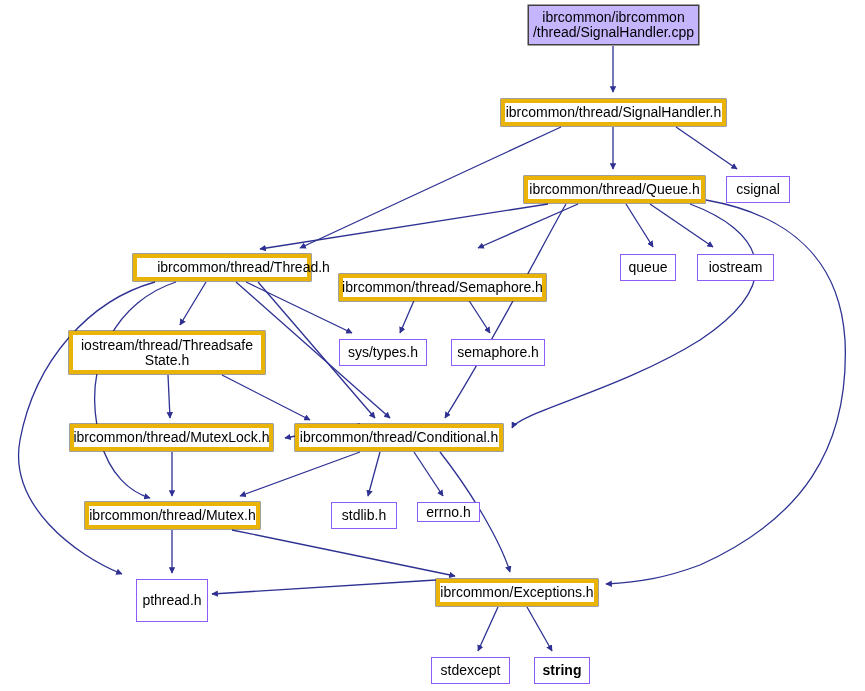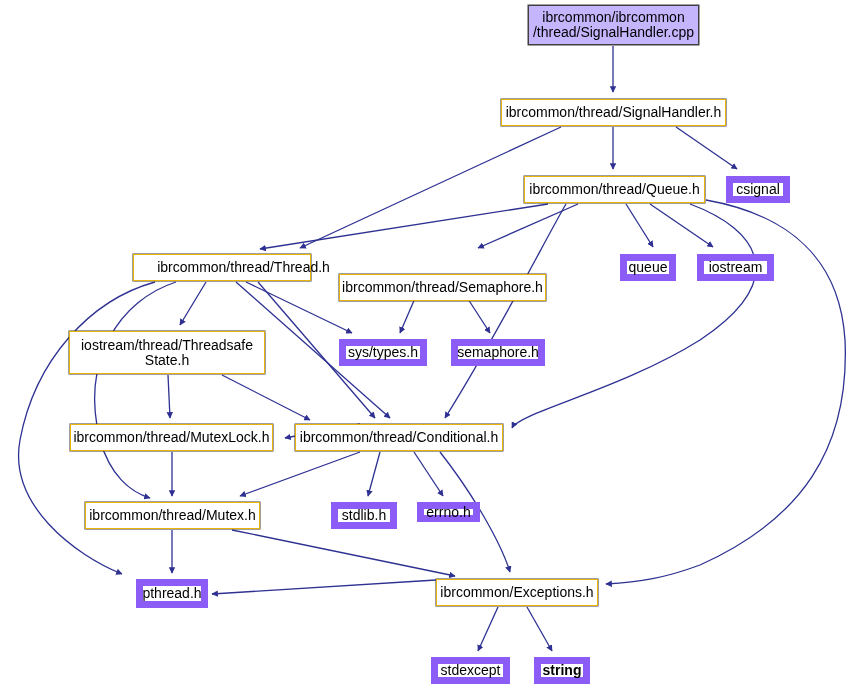--- a/index.html
+++ b/index.html
@@ -31,25 +31,25 @@
     justify-content: center;
     text-align: center;
     font-size: 14px;
     line-height: 15px;
     color: #000000;
     background: #ffffff;
     white-space: pre-line;
     z-index: 2;
   }
   .node.solid {
-    border: 1px solid #eab308;
+    border: 4px solid #eab308;
     box-shadow: 0 0 0 0.5px #404040;
   }
   .node.faint {
-    border: 7px solid #8b5cf6;
+    border: 1px solid #8b5cf6;
   }
   .node.root {
     border: 1px solid #404040;
     box-shadow: 0 0 0 0.5px #404040;
     background: #c4b5fd;
   }
 </style>
 </head>
 <body>
 
@@ -109,19 +109,19 @@
       <div class="node faint" style="left: 697px; top: 254px; width: 77px; height: 27px;"><span>iostream</span></div>
       <div class="node solid" style="left: 69px; top: 331px; width: 196px; height: 43px;"><span>iostream/thread/Threadsafe
 State.h</span></div>
       <div class="node faint" style="left: 339px; top: 339px; width: 88px; height: 27px;"><span>sys/types.h</span></div>
       <div class="node faint" style="left: 451px; top: 339px; width: 94px; height: 27px;"><span>semaphore.h</span></div>
       <div class="node solid" style="left: 70px; top: 424px; width: 203px; height: 27px;"><span>ibrcommon/thread/MutexLock.h</span></div>
       <div class="node solid" style="left: 295px; top: 424px; width: 208px; height: 27px;"><span>ibrcommon/thread/Conditional.h</span></div>
       <div class="node solid" style="left: 85px; top: 502px; width: 175px; height: 27px;"><span>ibrcommon/thread/Mutex.h</span></div>
       <div class="node faint" style="left: 331px; top: 502px; width: 66px; height: 27px;"><span>stdlib.h</span></div>
       <div class="node faint" style="left: 417px; top: 502px; width: 63px; height: 20px; justify-content: center;"><span>errno.h</span></div>
-      <div class="node faint" style="left: 136px; top: 579px; width: 72px; height: 29px;"><span>pthread.h</span></div>
+      <div class="node faint" style="left: 136px; top: 579px; width: 72px; height: 43px;"><span>pthread.h</span></div>
       <div class="node solid" style="left: 436px; top: 579px; width: 162px; height: 27px;"><span>ibrcommon/Exceptions.h</span></div>
       <div class="node faint" style="left: 431px; top: 657px; width: 79px; height: 27px;"><span>stdexcept</span></div>
       <div class="node faint" style="left: 534px; top: 657px; width: 56px; height: 27px; font-weight: bold;"><span>string</span></div>
     </div>
 
 </div>
 
 </body></html>

